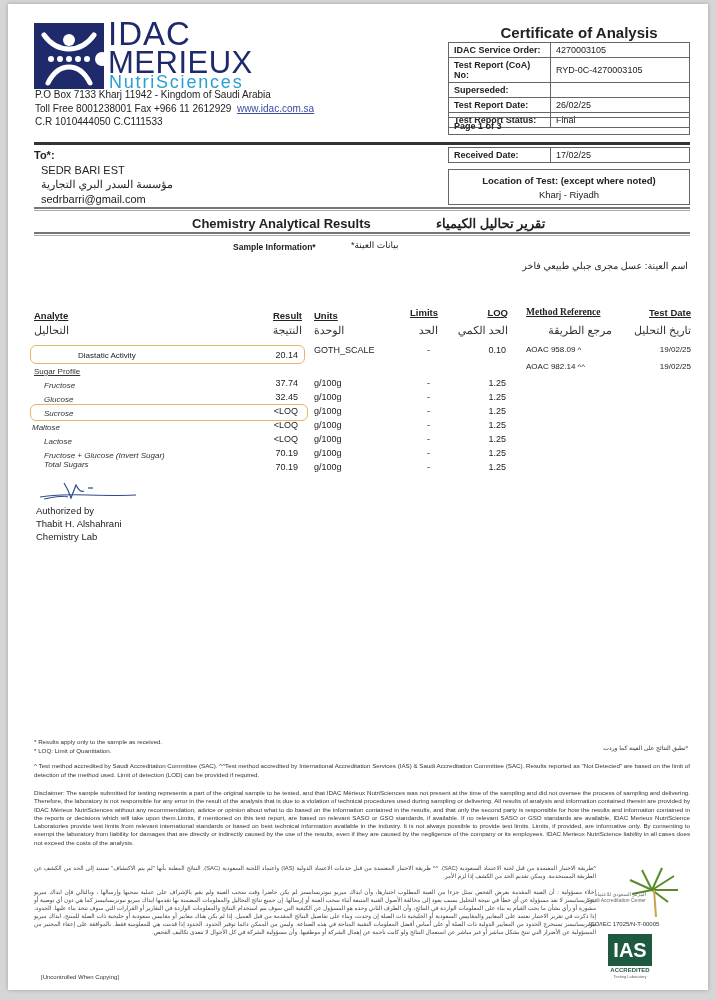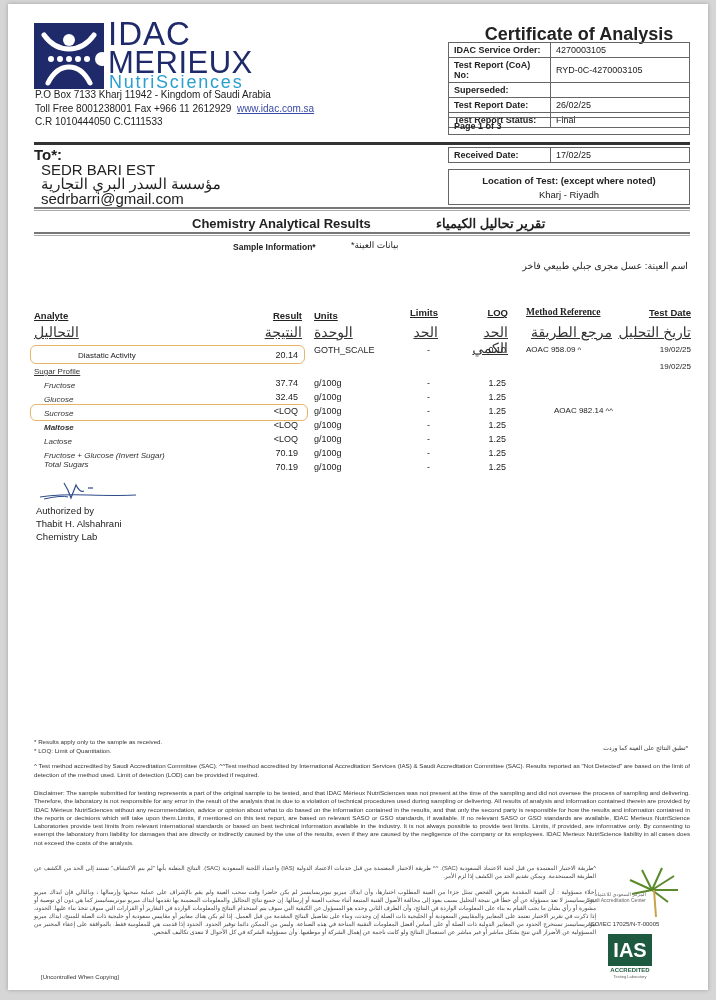--- a/index.html
+++ b/index.html
@@ -11,31 +11,31 @@
   
   .logo-box { left: 26px; top: 19px; width: 70px; height: 66px; background: #1f2a6b; }
   .logo-box svg { width: 70px; height: 66px; display: block; }
   .logo-idac { left: 100px; top: 14px; font-size: 33px; color: #1f2a6b; letter-spacing: 1px; line-height: 32px; }
   .logo-merieux { left: 100px; top: 44px; font-size: 31px; color: #1f2a6b; letter-spacing: 0.5px; line-height: 30px; }
   .logo-nutri { left: 101px; top: 69px; font-size: 18px; color: #2a9fd0; letter-spacing: 1.8px; line-height: 18px; }
   .addr { left: 27px; top: 84px; font-size: 10px; line-height: 13.5px; color: #222; }
   .addr a { color: #3a4aa5; text-decoration: underline; }
 
   
-  .cert-title { left: 450px; top: 20px; width: 242px; text-align: center; font-size: 18px; font-weight: bold; }
+  .cert-title { left: 450px; top: 20px; width: 242px; text-align: center; font-size: 15px; font-weight: bold; }
   table.info { border-collapse: collapse; font-size: 9px; }
   table.info td { border: 1px solid #666; padding: 2px 5px; height: 14px; }
   table.info td.k { font-weight: bold; width: 102px; margin-top: 37px; }
   .info-tbl { left: 440px; top: 38px; width: 242px; }
   .page-of { left: 440px; top: 113px; width: 242px; border: 1px solid #666; font-size: 9px; font-weight: bold; padding: 3px 5px; }
 
   .rule-thick { left: 26px; width: 656px; height: 3px; background: #333; }
   .rule-double { left: 26px; width: 656px; height: 4px; border-top: 2px solid #777; border-bottom: 1px solid #aaa; }
 
-  .to-block { left: 26px; top: 144px; font-size: 15px; line-height: 14.5px; }
+  .to-block { left: 26px; top: 144px; font-size: 11px; line-height: 14.5px; }
   .to-block .lbl { font-weight: bold; }
   .to-block .indent { padding-left: 7px; }
 
   .recv { left: 440px; top: 143px; width: 242px; }
   .loc { left: 440px; top: 165px; width: 242px; height: 36px; border: 1px solid #666; text-align: center; font-size: 9.5px; line-height: 14px; padding-top: 4px; }
   .loc .t { font-weight: bold; }
 
   .chem-title { left: 26px; top: 212px; width: 656px; font-size: 13px; font-weight: bold; }
   .chem-title .en { position: absolute; left: 158px; }
   .chem-title .ar { position: absolute; left: 402px; direction: rtl; }
@@ -43,21 +43,21 @@
   .samp-info-ar { left: 343px; top: 236px; font-size: 9px; direction: rtl; letter-spacing: 1px; }
   .samp-name-ar { left: 490px; top: 256px; width: 190px; text-align: right; font-size: 9.5px; direction: rtl; }
 
   table.sample { border-collapse: collapse; font-size: 9px; }
   table.sample td { border: 1px solid #555; padding: 2px 5px; height: 17px; }
   table.sample td.k { font-weight: bold; font-size: 8px; }
   .sample-tbl { left: 26px; top: 277px; width: 656px; }
 
   
   .hdr { font-size: 9.5px; font-weight: bold; text-decoration: underline; }
-  .hdr-ar { font-size: 14px; text-decoration: underline; direction: rtl; color: #333; }
+  .hdr-ar { font-size: 11px; direction: rtl; color: #333; }
   .cell { font-size: 9px; }
   .cell-sm { font-size: 8px; }
   .ital { font-style: italic; color: #333; font-size: 8px; }
   .r { text-align: right; }
   .hl { border: 1.5px solid #e8b46a; border-radius: 6px; }
 
   .sig { left: 30px; top: 475px; }
   .auth { left: 28px; top: 500px; font-size: 9.5px; line-height: 13px; }
 
   .notes { left: 26px; top: 734px; font-size: 6.2px; line-height: 8.5px; color: #333; }
@@ -186,21 +186,21 @@
     <div class="abs cell r" style="left:240px;top:346px;width:50px;">20.14</div>
     <div class="abs cell" style="left:306px;top:341px;">GOTH_SCALE</div>
     <div class="abs cell r" style="left:380px;top:341px;width:42px;">-</div>
     <div class="abs cell r" style="left:440px;top:341px;width:58px;">0.10</div>
     <div class="abs cell-sm" style="left:518px;top:341px;">AOAC 958.09 ^</div>
     <div class="abs cell-sm r" style="left:610px;top:341px;width:73px;">19/02/25</div>
   </div>
 
   <div>
     <div class="abs cell-sm" style="left:26px;top:363px;text-decoration:underline;color:#333;">Sugar Profile</div>
-    <div class="abs cell-sm" style="left:546px;top:358px;margin-top:44px;">AOAC 982.14 ^^</div>
+    <div class="abs cell-sm" style="left:518px;top:358px;">AOAC 982.14 ^^</div>
     <div class="abs cell-sm r" style="left:610px;top:358px;width:73px;">19/02/25</div>
   </div>
 
   <div class="abs hl" style="left:22px;top:400px;width:278px;height:17px;"></div>
 
   <div id="sugar-rows">
       <div>
         <div class="abs ital" style="left:36px;top:377px;">Fructose</div>
         <div class="abs cell r" style="left:240px;top:374px;width:50px;">37.74</div>
         <div class="abs cell" style="left:306px;top:374px;">g/100g</div>
@@ -215,21 +215,21 @@
         <div class="abs cell r" style="left:440px;top:388px;width:58px;">1.25</div>
       </div>
       <div>
         <div class="abs ital" style="left:36px;top:405px;">Sucrose</div>
         <div class="abs cell r" style="left:240px;top:402px;width:50px;">&lt;LOQ</div>
         <div class="abs cell" style="left:306px;top:402px;">g/100g</div>
         <div class="abs cell r" style="left:380px;top:402px;width:42px;">-</div>
         <div class="abs cell r" style="left:440px;top:402px;width:58px;">1.25</div>
       </div>
       <div>
-        <div class="abs ital" style="left:36px;top:419px;font-weight:bold;">Maltose</div>
+        <div class="abs ital" style="left:24px;top:419px;">Maltose</div>
         <div class="abs cell r" style="left:240px;top:416px;width:50px;">&lt;LOQ</div>
         <div class="abs cell" style="left:306px;top:416px;">g/100g</div>
         <div class="abs cell r" style="left:380px;top:416px;width:42px;">-</div>
         <div class="abs cell r" style="left:440px;top:416px;width:58px;">1.25</div>
       </div>
       <div>
         <div class="abs ital" style="left:36px;top:433px;">Lactose</div>
         <div class="abs cell r" style="left:240px;top:430px;width:50px;">&lt;LOQ</div>
         <div class="abs cell" style="left:306px;top:430px;">g/100g</div>
         <div class="abs cell r" style="left:380px;top:430px;width:42px;">-</div>

